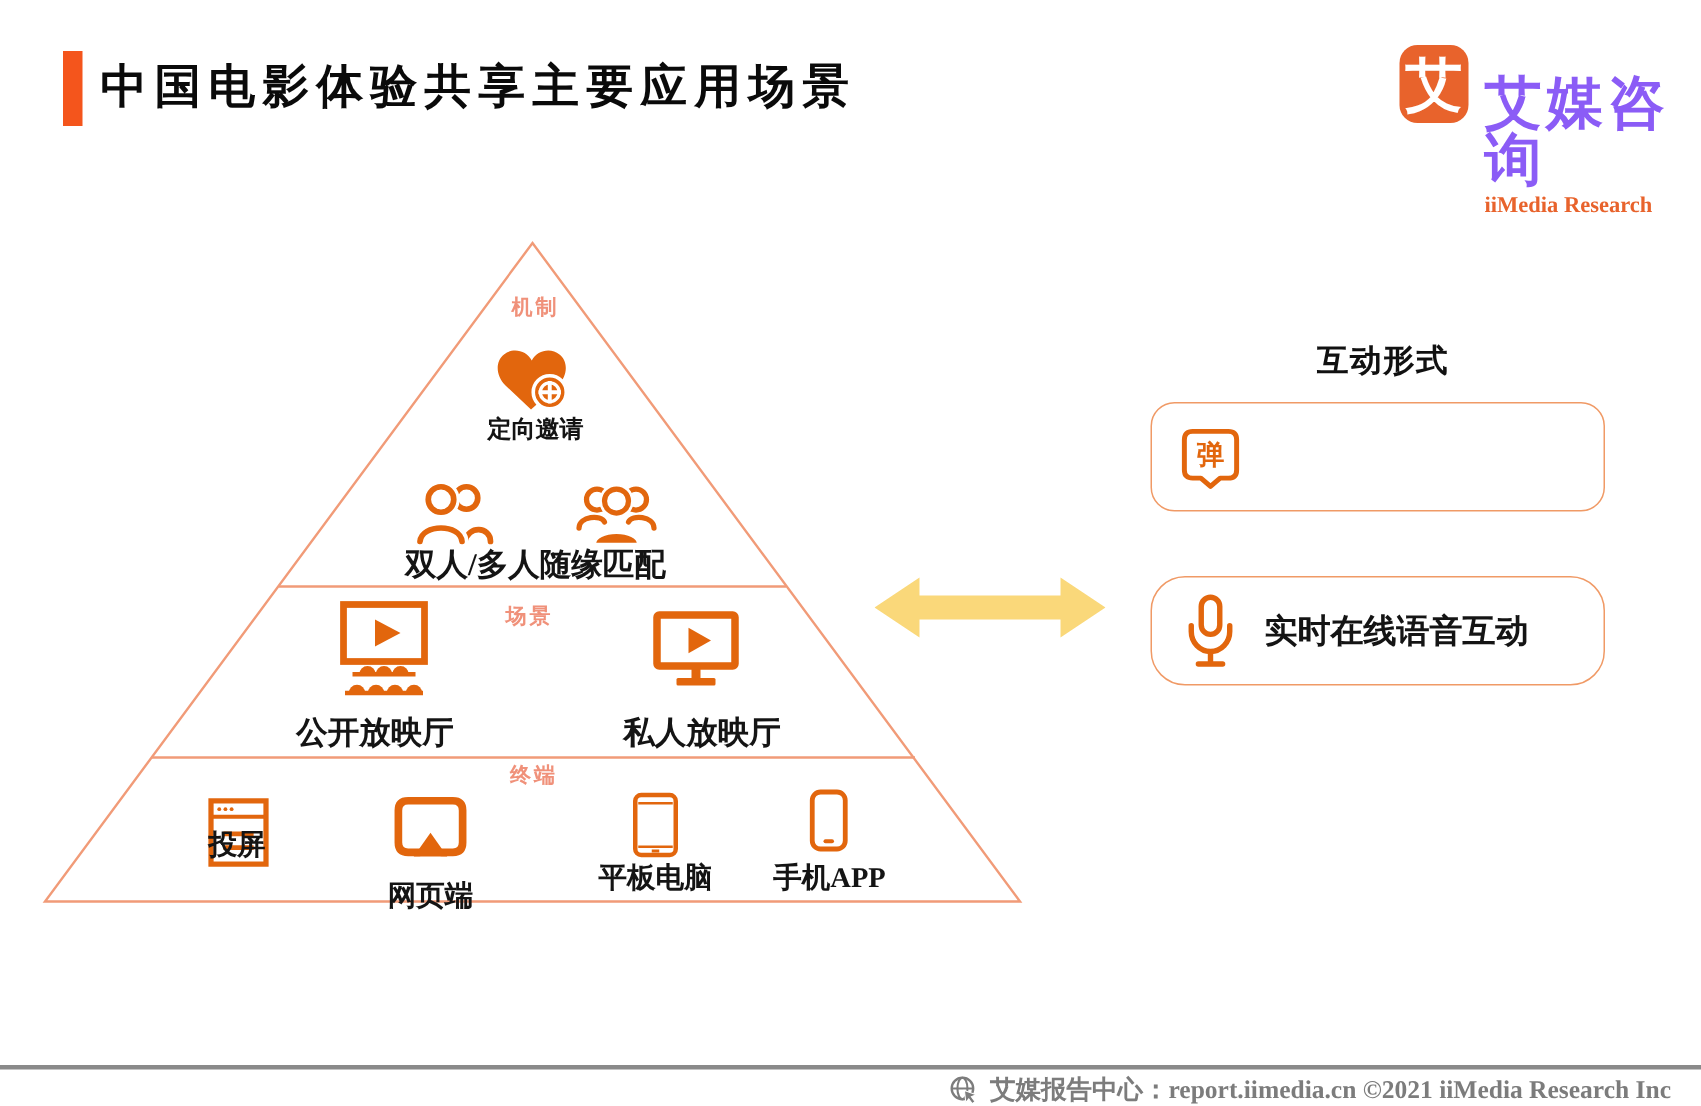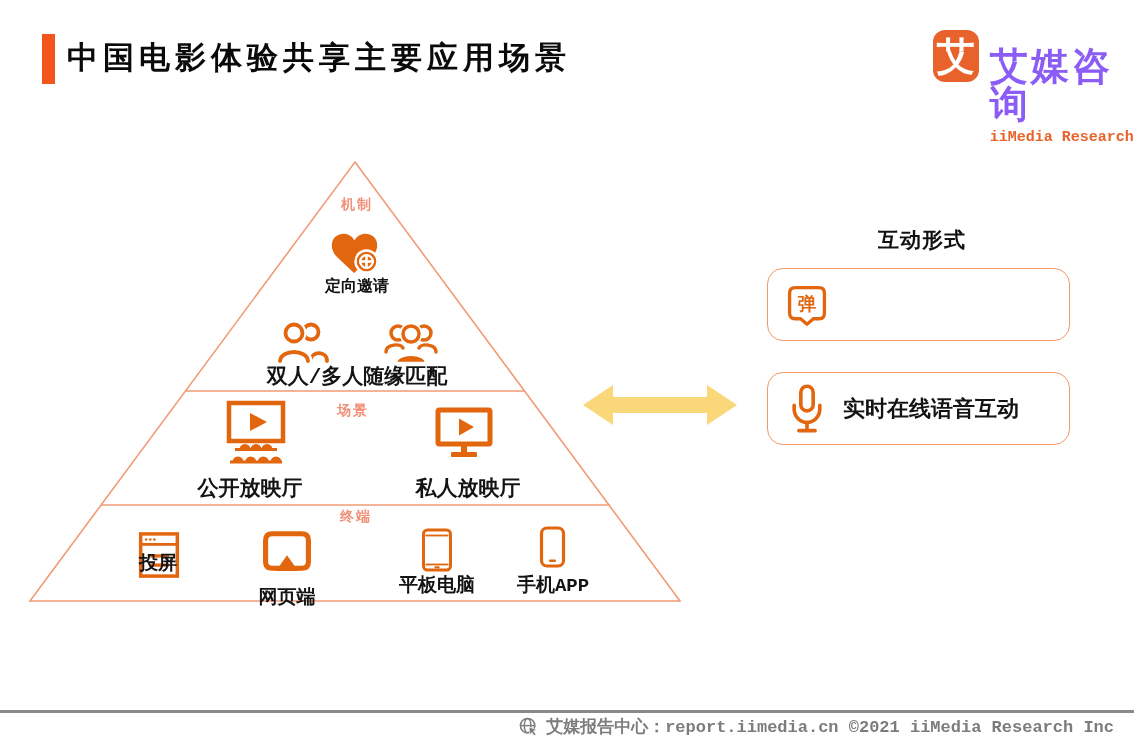--- a/index.html
+++ b/index.html
@@ -1,18 +1,18 @@
 <!DOCTYPE html>
 <html><head>
 <meta charset="utf-8">
 <style>
   html,body{margin:0;padding:0;background:#fff;}
   .canvas{
     position:relative;width:1134px;height:737px;background:#ffffff;overflow:hidden;
-    font-family:Liberation Mono, monospace;
+    font-family:Liberation Serif, serif;
   }
   .abs{position:absolute;}
 
   
   .accent-bar{left:42px;top:34px;width:13px;height:50px;background:#F4551C;}
   .page-title{left:67px;top:37px;font-size:31px;font-weight:700;color:#0a0a0a;letter-spacing:5px;white-space:nowrap;}
 
   
   .logo{left:933px;top:30px;display:flex;align-items:flex-start;gap:11px;}
   .logo-mark{width:52px;height:52px;background:#E8632C;border-radius:12px;color:#fff;
@@ -159,21 +159,21 @@
 
   <div class="abs ibox" style="top:268px;">
     <span class="icon-slot">
       <svg width="44" height="46" viewBox="0 0 48 48">
         <path d="M17 39 H11 Q5 39 5 33 V11 Q5 5 11 5 H37 Q43 5 43 11 V33 Q43 39 37 39 H31 L24 45 L17 39 Z" fill="none" stroke="#E2660D" stroke-width="3.6" stroke-linejoin="round"></path>
         <text x="24" y="29" text-anchor="middle" font-size="20" font-weight="bold" fill="#E2660D">弹</text>
       </svg>
     </span>
   </div>
 
-  <div class="abs ibox" style="top:372px;">
+  <div class="abs ibox" style="top:384px;border-radius:23px;">
     <span class="icon-slot">
       <svg width="38" height="52" viewBox="0 0 40 54">
         <rect x="13.5" y="3" width="13" height="26" rx="6.5" fill="none" stroke="#E2660D" stroke-width="3.8"></rect>
         <path d="M6.5 23 V27 A13.5 14 0 0 0 33.5 27 V23" fill="none" stroke="#E2660D" stroke-width="3.8" stroke-linecap="round"></path>
         <line x1="20" y1="41.5" x2="20" y2="48.5" stroke="#E2660D" stroke-width="3.8"></line>
         <line x1="11.5" y1="49.8" x2="28.5" y2="49.8" stroke="#E2660D" stroke-width="3.8" stroke-linecap="round"></line>
       </svg>
     </span>
     <span class="ilabel">实时在线语音互动</span>
   </div>

